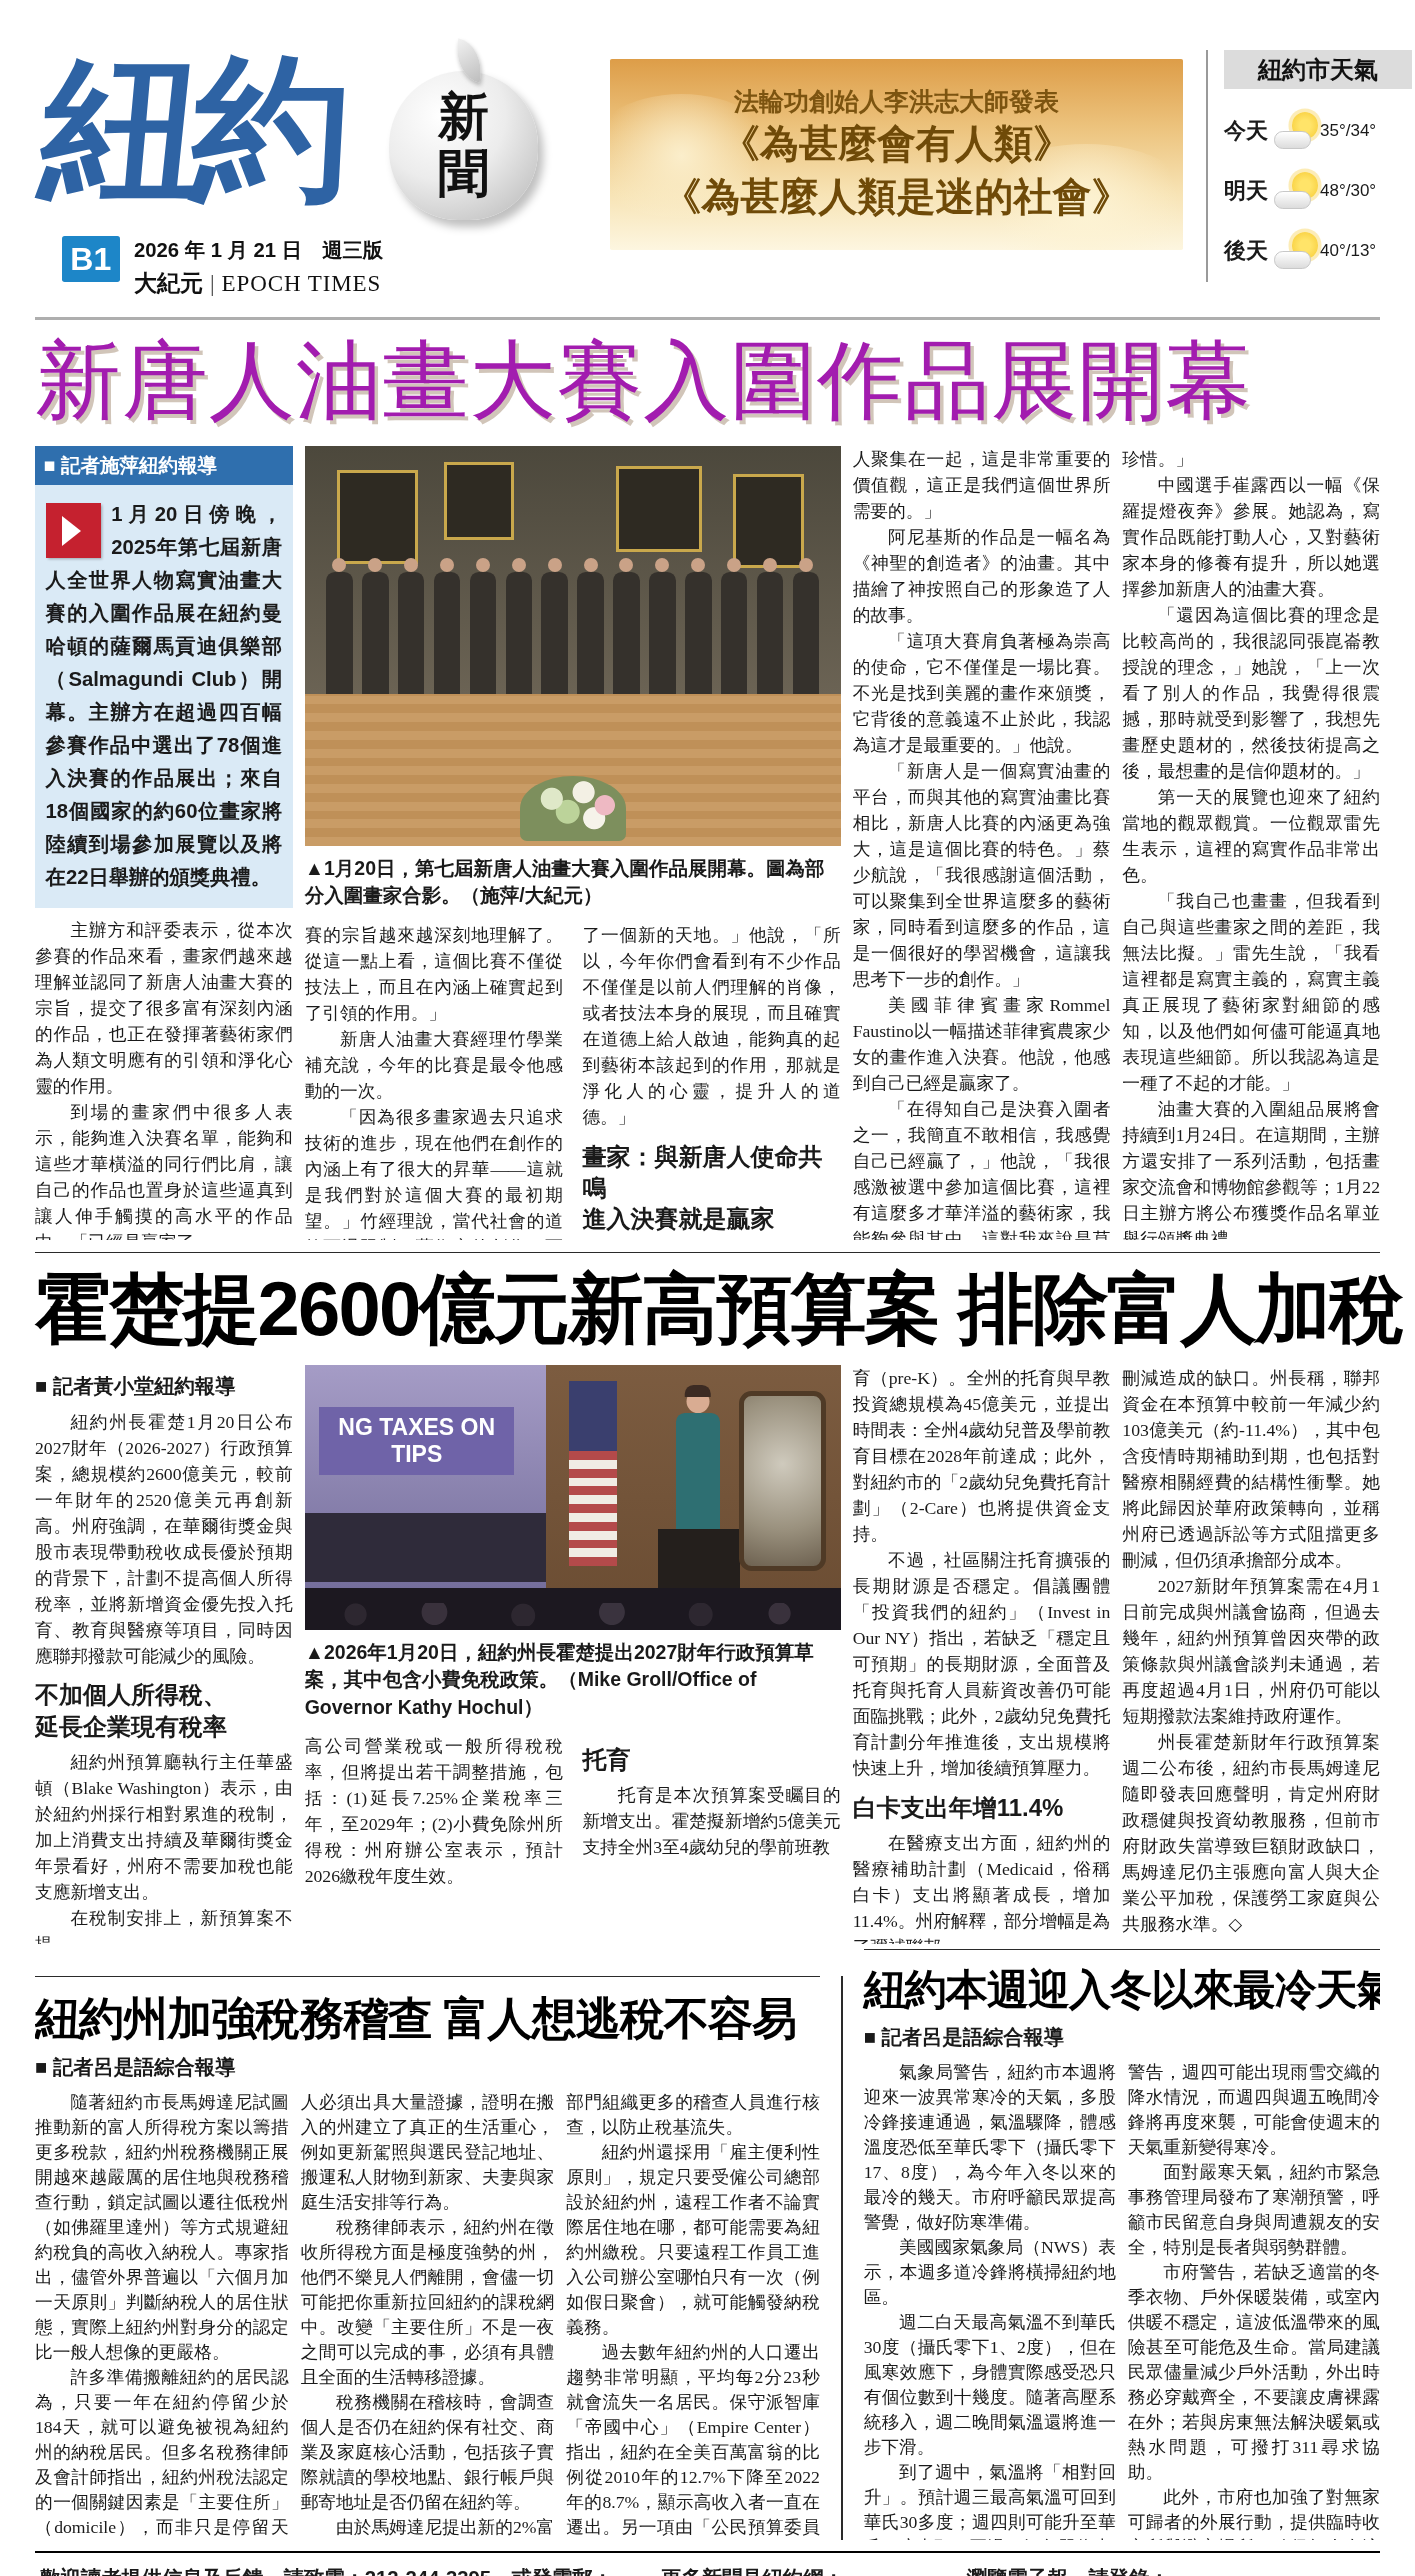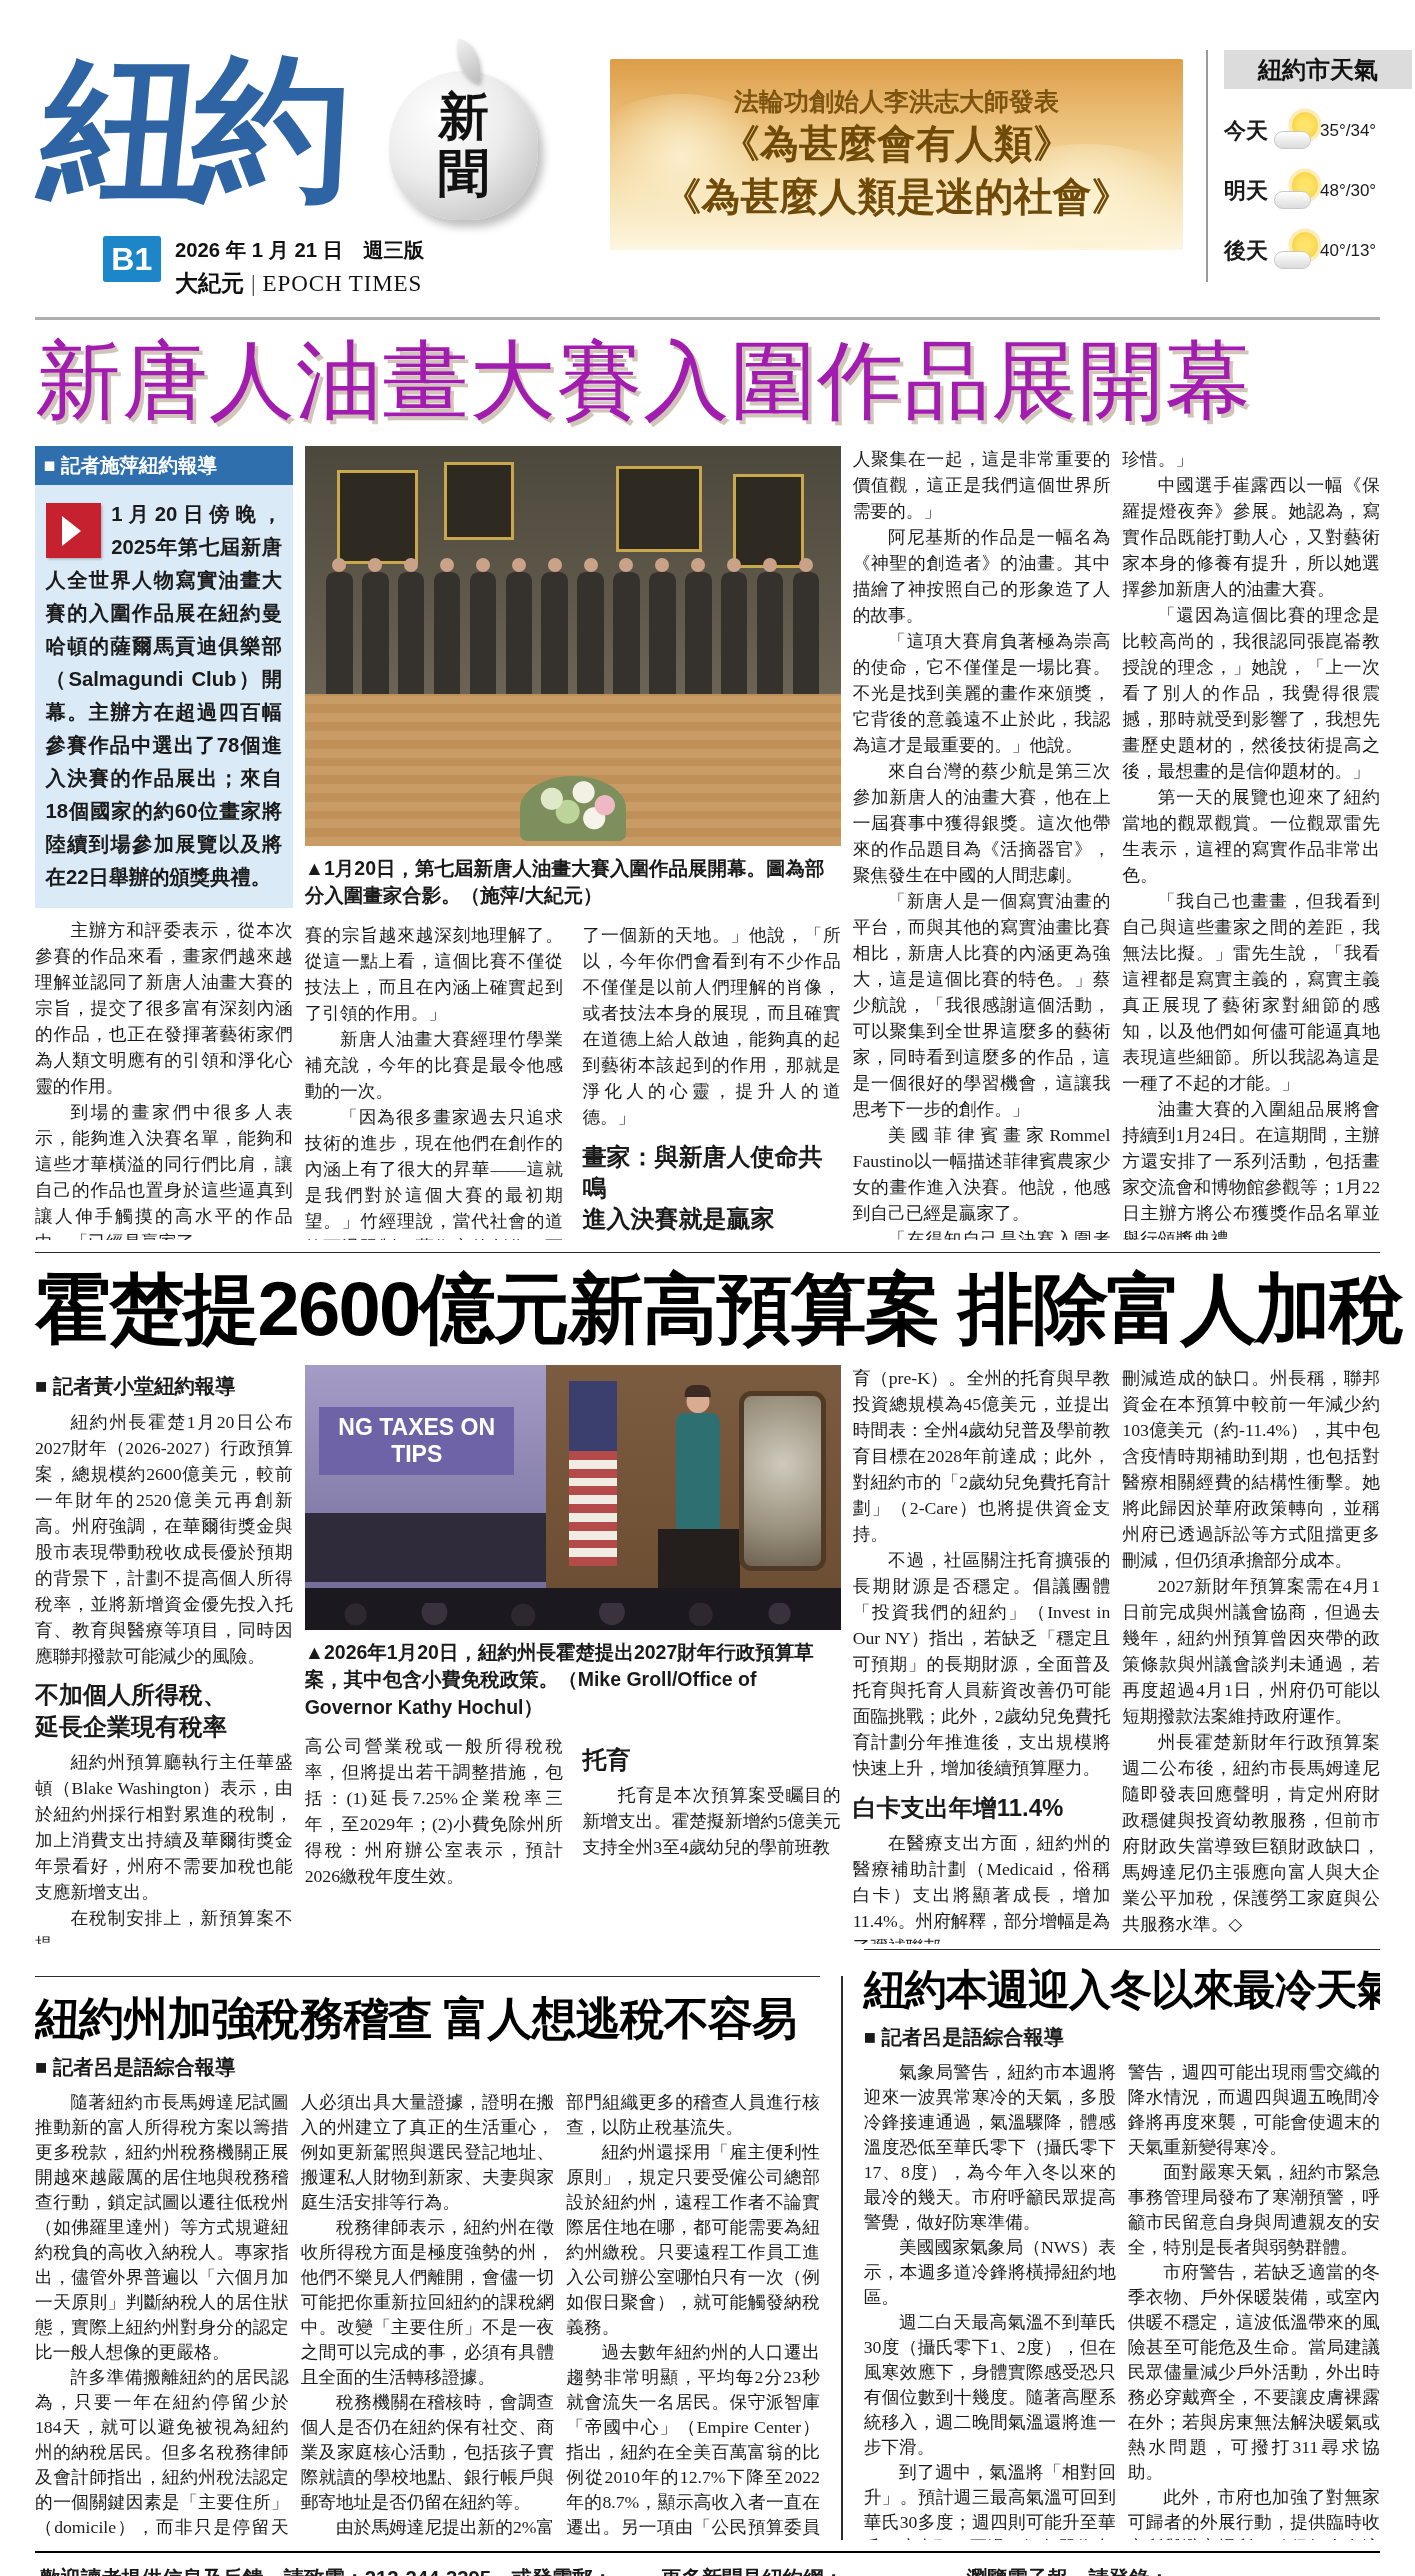--- a/index.html
+++ b/index.html
@@ -10,21 +10,21 @@
   header{position:relative;height:281px;padding-top:34px;display:flex;align-items:flex-start;}
   .masthead-wrap{position:relative;width:575px;height:248px;flex:none;}
   .masthead-cn{position:absolute;left:7px;top:16px;font-family:"Liberation Sans","DejaVu Sans",sans-serif;
     font-weight:900;font-size:157px;line-height:1;color:#2e63a4;letter-spacing:-5.3px;transform:skewX(-3deg);}
   .apple{position:absolute;left:354px;top:37px;width:149px;height:149px;border-radius:50% 50% 46% 46%;
     background:radial-gradient(circle at 35% 30%,#ffffff 0%,#ececec 45%,#c9c9c9 80%,#b5b5b5 100%);
     box-shadow:5.3px 7px 8.8px rgba(0,0,0,.25);display:flex;flex-direction:column;align-items:center;justify-content:center;}
   .apple .leaf{position:absolute;top:-30px;left:65px;width:30px;height:39px;background:linear-gradient(135deg,#f2f2f2,#bdbdbd);
     border-radius:0 100% 0 100%;transform:rotate(12deg);box-shadow:1.8px 2.7px 4.4px rgba(0,0,0,.25);}
   .apple-char{font-family:"Liberation Sans","DejaVu Sans",sans-serif;font-weight:900;font-size:51px;line-height:1.1;color:#111;}
-  .edition-row{position:absolute;left:26.5px;top:202px;display:flex;align-items:flex-start;gap:14px;margin-left:41px;}
+  .edition-row{position:absolute;left:26.5px;top:202px;display:flex;align-items:flex-start;gap:14px;}
   .edition-badge{background:#1d86c8;color:#fff;font-family:"Liberation Sans","DejaVu Sans",sans-serif;
     font-weight:900;font-size:32px;line-height:1;padding:7px 8.8px;border-radius:2.7px;}
   .date-line{font-family:"Liberation Sans","DejaVu Sans",sans-serif;font-weight:700;font-size:20.3px;color:#111;}
   .brand-line{margin-top:3.5px;font-size:23px;color:#111;}
   .brand-cn{font-weight:900;font-family:"Liberation Serif","DejaVu Serif",serif;}
   .brand-sep{margin:0 7px;color:#444;}
   .brand-en{font-family:"Liberation Serif","DejaVu Serif",serif;letter-spacing:0.9px;}
 
   .banner{flex:none;width:573px;height:191px;margin-top:25px;border-radius:1.8px;position:relative;overflow:hidden;
     background:linear-gradient(180deg,#dd9d48 0%,#ecc27c 35%,#f7e3b4 70%,#fdf6e0 100%);
@@ -251,21 +251,20 @@
                 <p class="para">來自斯洛文尼亞的尼克·阿尼基斯（Nik Anikis）是第一次參加新唐人的比賽。當他看到比賽的宗旨時，就迫不及待地要參賽了。</p>
               </div>
             </div>
         </div>
       </div>
       <div class="col">
           <div>
             <p class="para cont">人聚集在一起，這是非常重要的價值觀，這正是我們這個世界所需要的。」</p>
             <p class="para">阿尼基斯的作品是一幅名為《神聖的創造者》的油畫。其中描繪了神按照自己的形象造了人的故事。</p>
             <p class="para">「這項大賽肩負著極為崇高的使命，它不僅僅是一場比賽。不光是找到美麗的畫作來頒獎，它背後的意義遠不止於此，我認為這才是最重要的。」他說。</p>
-            <p class="para">來自台灣的蔡少航是第三次參加新唐人的油畫大賽，他在上一屆賽事中獲得銀獎。這次他帶來的作品題目為《活摘器官》，聚焦發生在中國的人間悲劇。</p>
             <p class="para">「新唐人是一個寫實油畫的平台，而與其他的寫實油畫比賽相比，新唐人比賽的內涵更為強大，這是這個比賽的特色。」蔡少航說，「我很感謝這個活動，可以聚集到全世界這麼多的藝術家，同時看到這麼多的作品，這是一個很好的學習機會，這讓我思考下一步的創作。」</p>
             <p class="para">美國菲律賓畫家Rommel Faustino以一幅描述菲律賓農家少女的畫作進入決賽。他說，他感到自己已經是贏家了。</p>
             <p class="para">「在得知自己是決賽入圍者之一，我簡直不敢相信，我感覺自己已經贏了，」他說，「我很感激被選中參加這個比賽，這裡有這麼多才華洋溢的藝術家，我能夠參與其中，這對我來說是莫大的榮幸，能有這樣的機會，我會終生</p>
           </div>
         </div>
       <div class="col">
           <div>
             <p class="para cont">珍惜。」</p>
             <p class="para">中國選手崔露西以一幅《保羅提燈夜奔》參展。她認為，寫實作品既能打動人心，又對藝術家本身的修養有提升，所以她選擇參加新唐人的油畫大賽。</p>
             <p class="para">「還因為這個比賽的理念是比較高尚的，我很認同張崑崙教授說的理念，」她說，「上一次看了別人的作品，我覺得很震撼，那時就受到影響了，我想先畫歷史題材的，然後技術提高之後，最想畫的是信仰題材的。」</p>

